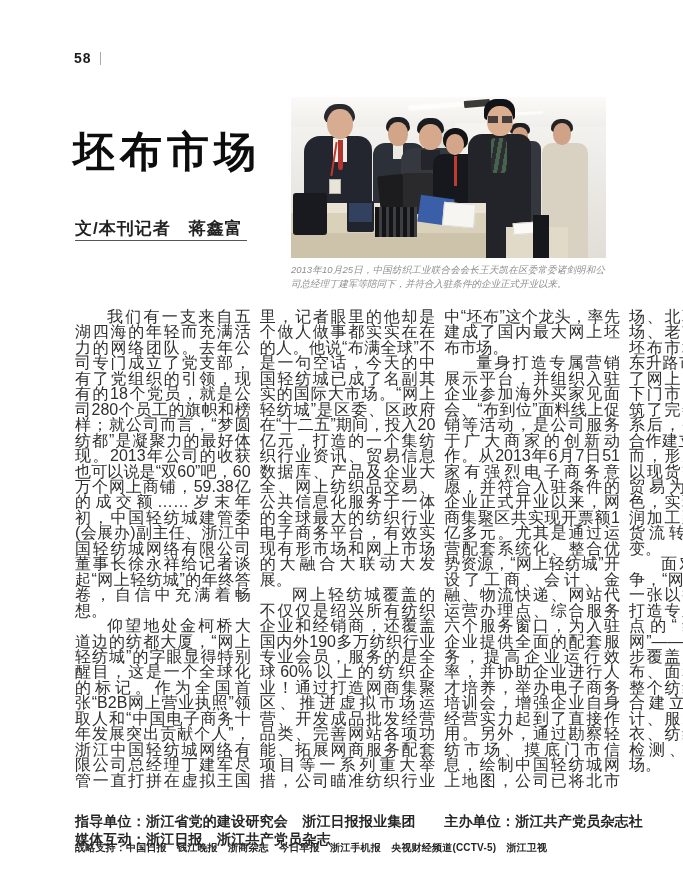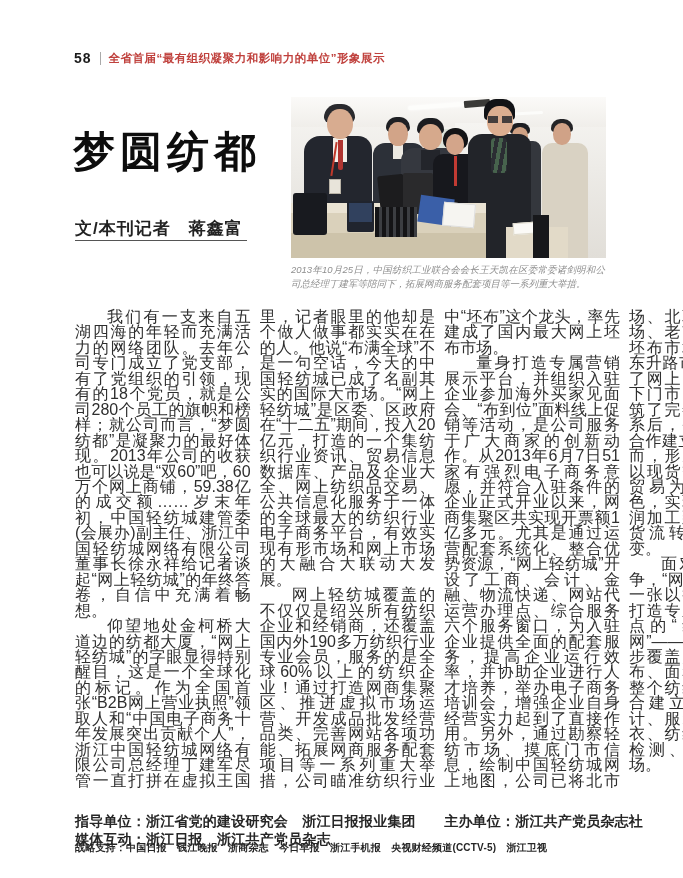--- a/index.html
+++ b/index.html
@@ -101,24 +101,23 @@
   
   .foot1{left:75px;top:813px;width:570px;font-size:14px;font-weight:bold;color:#262626;letter-spacing:0.2px;}
   .foot2{left:75px;top:841px;width:570px;font-size:10px;font-weight:bold;color:#262626;letter-spacing:0.2px;}
 </style>
 </head>
 <body>
 
 <div class="abs pagehead">
   <span class="pagenum">58</span>
   <span class="headdiv"></span>
-  <span class="sectitle">全省首届“最有组织凝聚力和影响力的单位”形象展示</span>
 </div>
 
-<div class="abs title">梦圆纺都</div>
+<div class="abs title">坯布市场</div>
 <div class="abs byline">文/本刊记者　蒋鑫富</div>
 <div class="abs byrule"></div>
 
 <div class="abs photo">
   <div class="ceil"></div>
   <div class="l1"></div>
   <div class="l2"></div>
   <div class="vent"></div>
   <div class="corr"></div>
   <div class="glass"></div>
@@ -171,21 +170,21 @@
   <div class="bind1"></div>
   <div class="bind2"></div>
   <div class="rack"></div>
   <div class="folder"></div>
   <div class="paper"></div>
   <div class="deskR"></div>
   <div class="papersR"></div>
   <div class="tower"></div>
 </div>
 
-<div class="abs caption">2013年10月25日，中国纺织工业联合会会长王天凯在区委常委诸剑明和公司总经理丁建军等陪同下，拓展网商服务配套项目等一系列重大举措。</div>
+<div class="abs caption">2013年10月25日，中国纺织工业联合会会长王天凯在区委常委诸剑明和公司总经理丁建军等陪同下，并符合入驻条件的企业正式开业以来。</div>
 
 <div class="abs article">
   <p>我们有一支来自五湖四海的年轻而充满活力的网络团队。去年公司专门成立了党支部，有了党组织的引领，现有的18个党员，就是公司280个员工的旗帜和榜样；就公司而言，“梦圆纺都”是凝聚力的最好体现。2013年公司的收获也可以说是“双60”吧，60万个网上商铺，59.38亿的成交额……岁末年初，中国轻纺城建管委(会展办)副主任、浙江中国轻纺城网络有限公司董事长徐永祥给记者谈起“网上轻纺城”的年终答卷，自信中充满着畅想。</p>
   <p>仰望地处金柯桥大道边的纺都大厦，“网上轻纺城”的字眼显得特别醒目，这是一个全球化的标记。作为全国首张“B2B网上营业执照”领取人和“中国电子商务十年发展突出贡献个人”，浙江中国轻纺城网络有限公司总经理丁建军尽管一直打拼在虚拟王国里，记者眼里的他却是个做人做事都实实在在的人。他说“布满全球”不是一句空话，今天的中国轻纺城已成了名副其实的国际大市场。“网上轻纺城”是区委、区政府在“十二五”期间，投入20亿元，打造的一个集纺织行业资讯、贸易信息数据库、产品及企业大全、网上纺织品交易、公共信息化服务于一体的全球最大的纺织行业电子商务平台，有效实现有形市场和网上市场的大融合大联动大发展。</p>
   <p>网上轻纺城覆盖的不仅仅是绍兴所有纺织企业和经销商，还覆盖国内外190多万纺织行业专业会员，服务的是全球60%以上的纺织企业！通过打造网商集聚区、推进虚拟市场运营、开发成品批发经营品类、完善网站各项功能、拓展网商服务配套项目等一系列重大举措，公司瞄准纺织行业中“坯布”这个龙头，率先建成了国内最大网上坯布市场。</p>
   <p>量身打造专属营销展示平台，并组织入驻企业参加海外买家见面会、“布到位”面料线上促销等活动，是公司服务于广大商家的创新动作。从2013年6月7日51家有强烈电子商务意愿，并符合入驻条件的企业正式开业以来，网商集聚区共实现开票额1亿多元。尤其是通过运营配套系统化、整合优势资源，“网上轻纺城”开设了工商、会计、金融、物流快递、网站代运营办理点、综合服务六个服务窗口，为入驻企业提供全面的配套服务，提高企业运行效率，并协助企业进行人才培养，举办电子商务培训会，增强企业自身经营实力起到了直接作用。另外，通过勘察轻纺市场、摸底门市信息，绘制中国轻纺城网上地图，公司已将北市场、北联市场、联合市场、老市场、东市场、坯布市场、天汇广场、东升路市场8个市场搬到了网上，并实现网上网下门市的一一对应。构筑了完善的市场信用体系后，公司与工商部门合作建立“廉诚指数”。从而，形成了轻纺城目前以现货交易为主，订单贸易为辅的新经营特色，实现了商户从低利润加工到掌握定价权现货流转贸易模式的转变。</p>
   <p>面对激烈的市场竞争，“网上轻纺城”将编织一张以扩大交易规模，打造专业市场集群为重点的“纺织电商生态网”——延伸产业链并逐步覆盖原料、纱线、坯布、面料、辅料、成品整个纺织行业产品，配合建立印染、花稿设计、服装加工、样布样衣、纺织人才、技术、检测、金融等服务市场。</p>
 </div>
 
 <div class="abs foot1">指导单位：浙江省党的建设研究会　浙江日报报业集团　　主办单位：浙江共产党员杂志社　　媒体互动：浙江日报　浙江共产党员杂志</div>

